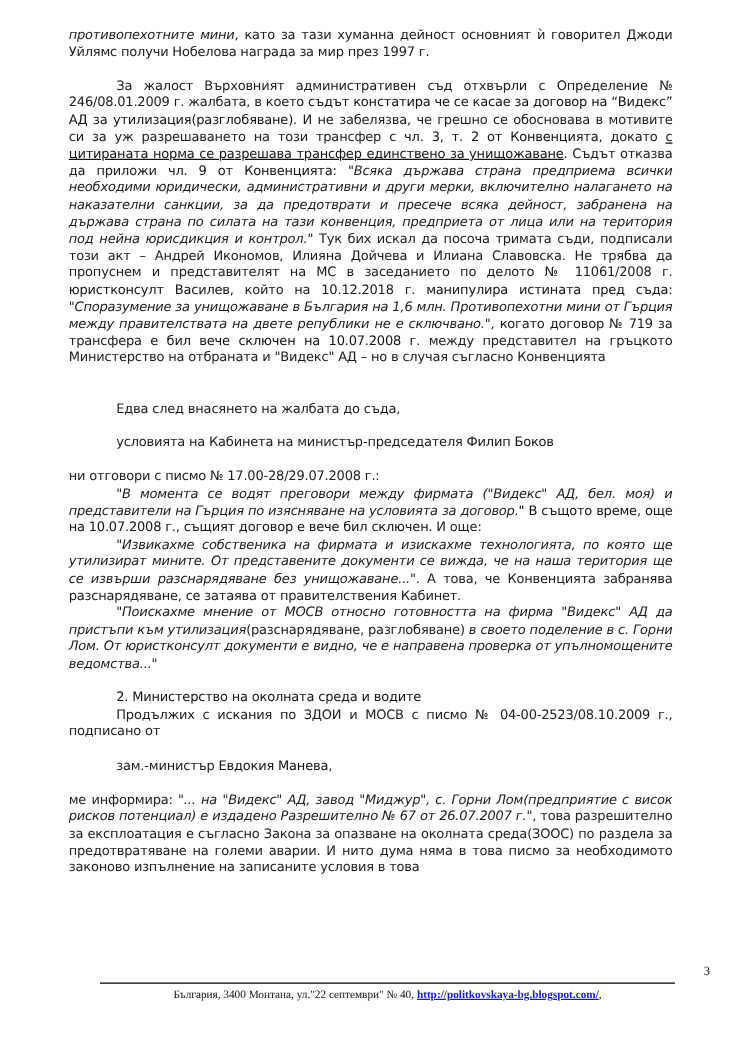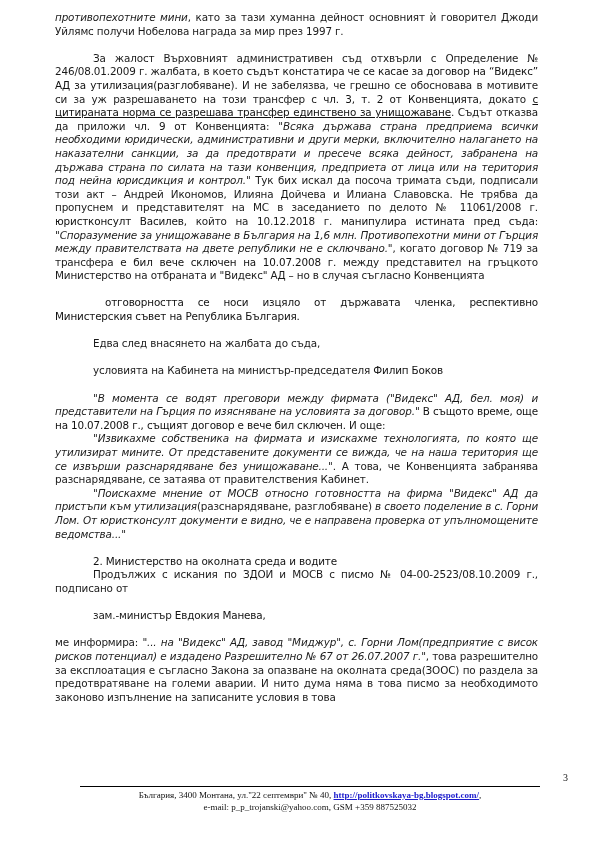--- a/index.html
+++ b/index.html
@@ -1,20 +1,20 @@
 <!DOCTYPE html>
 <html><head>
 <meta charset="utf-8">
 <style>
   html, body { margin:0; padding:0; background:#ffffff; }
   body { width:600px; height:849px; position:relative; overflow:hidden;
          font-family:"DejaVu Sans", sans-serif; color:#1a1a1a; }
   .page { position:absolute; left:0; top:0; width:600px; height:849px; background:#fff; }
   .txt { position:absolute; left:55px; width:483px; font-size:10.4px; line-height:13.6px;
-         text-align:justify; letter-spacing:-0.15px; }
+         text-align:justify; letter-spacing:-0.15px;margin-top:11px; }
   .txt p { margin:0; }
   .ind { text-indent:38px; }
   .ind3 { text-indent:50px; }
   b { font-weight:normal; color:#111; }
   i { font-style:italic; }
   u { text-decoration:underline; }
   .gap { height:13.6px; }
   .footer-line { position:absolute; left:80px; top:786px; width:460px; height:1px; background:#000; }
   .page-num { position:absolute; left:563px; top:772px; font-family:"Liberation Serif", serif; font-size:10px; color:#111; }
   .footer { position:absolute; left:80px; top:789px; width:460px; text-align:center;
@@ -26,43 +26,42 @@
 
 <div class="page">
 
   <div class="txt" style="top:11px;">
     <p><i>противопехотните мини</i><span>, като за тази хуманна дейност основният ѝ говорител Джоди Уйлямс получи Нобелова награда за мир през 1997 г.</span></p>
     <div class="gap"></div>
 
     <p class="ind"><span>За жалост Върховният административен съд отхвърли с Определение № 246/08.01.2009 г. жалбата, в което </span><b>съдът констатира че се касае за договор на “Видекс” АД за утилизация(разглобяване)</b><span>. И не забелязва, че грешно се обосновава в мотивите си за уж разрешаването на този трансфер с </span><b>чл. 3, т. 2 от Конвенцията</b><span>, докато </span><b><u>с цитираната норма се разрешава трансфер единствено за унищожаване</u></b><span>. Съдът отказва да приложи </span><b>чл. 9 от Конвенцията</b><span>: </span><i>"Всяка държава страна предприема всички необходими юридически, административни и други мерки, включително налагането на наказателни санкции, за да предотврати и пресече всяка дейност, забранена на държава страна по силата на тази конвенция, предприета от лица или на територия под нейна юрисдикция и контрол."</i><span> Тук бих искал да посоча тримата съди, подписали този акт – Андрей Икономов, Илияна Дойчева и Илиана Славовска. Не трябва да пропуснем и представителят на МС в заседанието по делото № 11061/2008 г. </span><b>юристконсулт Василев</b><span>, който на 10.12.2018 г. </span><b>манипулира истината пред съда</b><span>: </span><i>"Споразумение за унищожаване в България на 1,6 млн. Противопехотни мини от Гърция между правителствата на двете републики не е сключвано."</i><span>, когато договор № 719 за трансфера </span><b>е бил вече сключен на 10.07.2008 г.</b><span> между представител на гръцкото Министерство на отбраната и "Видекс" АД – но в случая съгласно Конвенцията</span></p>
     <div class="gap"></div>
 
-    <p class="ind3"><b>отговорността се носи изцяло от държавата членка, респективно Министерския съвет на Република България.</b></p>
     <div class="gap"></div>
 
     <p class="ind">Едва след внасянето на жалбата до съда,</p>
     <div class="gap"></div>
 
     <p class="ind"><span>условията на Кабинета на министър-председателя </span><b>Филип Боков</b></p>
     <div class="gap"></div>
 
+    <p>ни отговори с писмо № 17.00-28/29.07.2008 г.:</p>
     <p class="ind"><i>"В момента се водят преговори между фирмата ("Видекс" АД, бел. моя) и представители на Гърция по изясняване на условията за договор.</i><b>" В същото време, още на 10.07.2008 г., същият договор е вече бил сключен.</b><span> И още:</span></p>
     <p class="ind"><i>"Извикахме собственика на фирмата и изискахме технологията, по която ще утилизират мините. От представените документи се вижда, че на наша територия ще се извърши разснарядяване без унищожаване..."</i><span>. А това, че Конвенцията забранява разснарядяване, се затаява от правителствения Кабинет.</span></p>
     <p class="ind"><i>"Поискахме мнение от МОСВ относно готовността на фирма "Видекс" АД да пристъпи към утилизация</i><span>(разснарядяване, разглобяване)</span><i> в своето поделение в с. Горни Лом. От юристконсулт документи е видно, че е направена проверка от упълномощените ведомства..."</i></p>
     <div class="gap"></div>
 
     <p class="ind"><b>2. Министерство на околната среда и водите</b></p>
     <p class="ind">Продължих с искания по ЗДОИ и МОСВ с писмо № 04-00-2523/08.10.2009 г., подписано от</p>
     <div class="gap"></div>
 
     <p class="ind"><span>зам.-министър </span><b>Евдокия Манева</b><span>,</span></p>
     <div class="gap"></div>
 
     <p><span>ме информира: </span><i>"... на "Видекс" АД, завод "Миджур", с. Горни Лом(предприятие с висок рисков потенциал) е издадено Разрешително № 67 от 26.07.2007 г."</i><span>, това разрешително за експлоатация е съгласно Закона за опазване на околната среда(ЗООС) по раздела за предотвратяване на големи аварии. И нито дума няма в това писмо за необходимото законово изпълнение на записаните условия в това</span></p>
   </div>
 
   <div class="page-num">3</div>
   <div class="footer-line"></div>
   <div class="footer">
     <div><span>България, 3400 Монтана, ул."22 септември" № 40, </span><a>http://politkovskaya-bg.blogspot.com/</a><span>,</span></div>
-    <div>e-mail: p_p_trojanski@yahoo.com,  GSM +359 887525032</div>
   </div>
 </div>
 
 </body></html>

